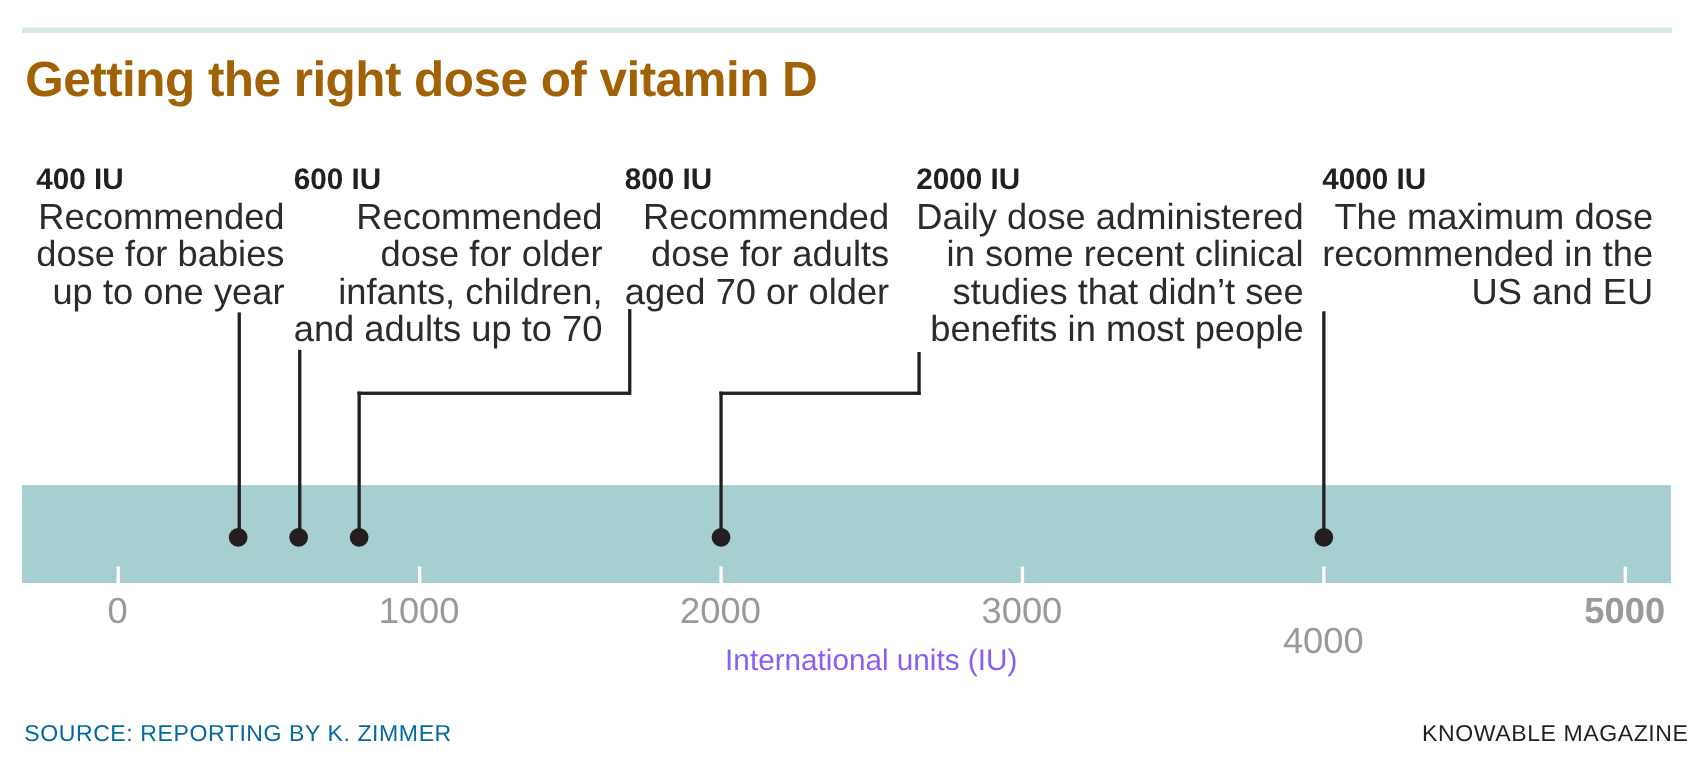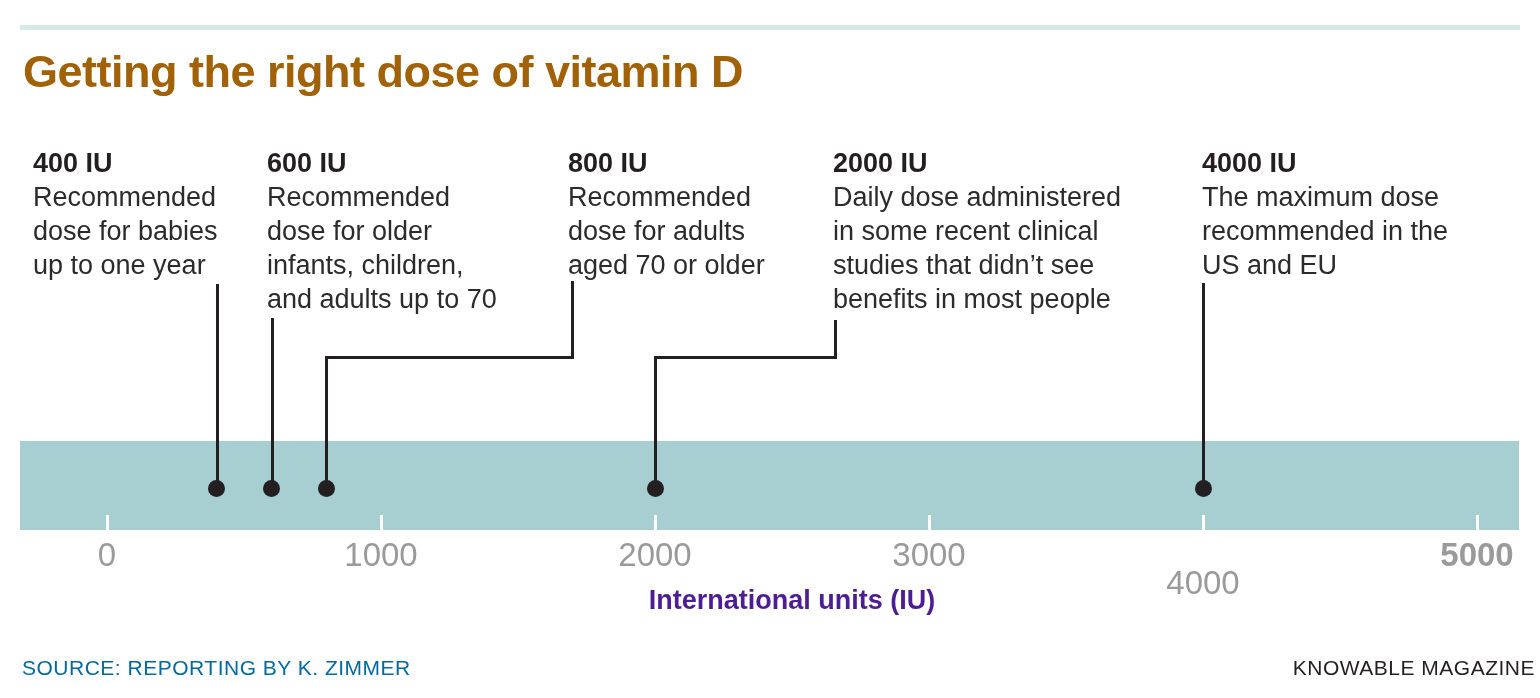--- a/index.html
+++ b/index.html
@@ -12,33 +12,33 @@
     position:absolute; left:20px; width:1500px; top:25px; height:5px;
     background:#d6e8e8;
   }
   .title {
     position:absolute; left:23px; top:47px;
     font-size:45px; font-weight:bold; letter-spacing:-0.5px; color:#a16207;
     line-height:1.1; white-space:nowrap;
   }
   .ann { position:absolute; top:146px; }
   .ann-value { font-size:27px; font-weight:bold; line-height:34px; color:#231f20; }
-  .ann-desc  { font-size:27px; font-weight:normal; line-height:34px; color:#2b2b2b;
-               white-space:pre-line; }
+  .ann-desc  { font-size:33px; font-weight:normal; line-height:34px; color:#2b2b2b;
+               white-space:pre-line;text-align:right; }
   .band { position:absolute; background:#a7ced0; }
   .leader { position:absolute; background:#231f20; }
   .dot { position:absolute; background:#231f20; border-radius:50%; }
   .tick { position:absolute; background:#ffffff; }
   .tick-label {
     position:absolute; transform:translateX(-50%);
     font-size:33px; color:#9a9a9a; line-height:1; white-space:nowrap;
   }
   .axis-title {
     position:absolute; transform:translateX(-50%);
-    font-size:27px; font-weight:bold; color:#4c1d95; white-space:nowrap;
+    font-size:27px; font-weight:normal; color:#8b5cf6; white-space:nowrap;
   }
   .footer-left {
     position:absolute; left:22px; top:656px;
     font-size:21px; letter-spacing:0.5px; color:#0369a1; white-space:nowrap;
   }
   .footer-right {
     position:absolute; right:5px; top:656px;
     font-size:21px; letter-spacing:0.5px; color:#231f20; white-space:nowrap;
   }
 </style>

